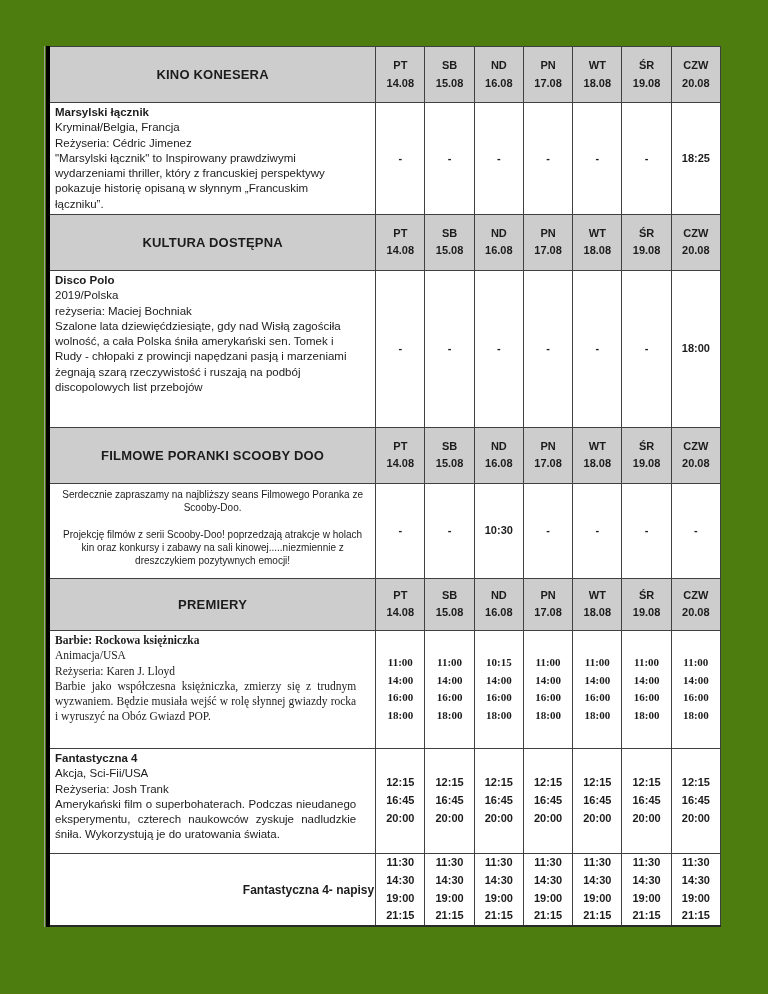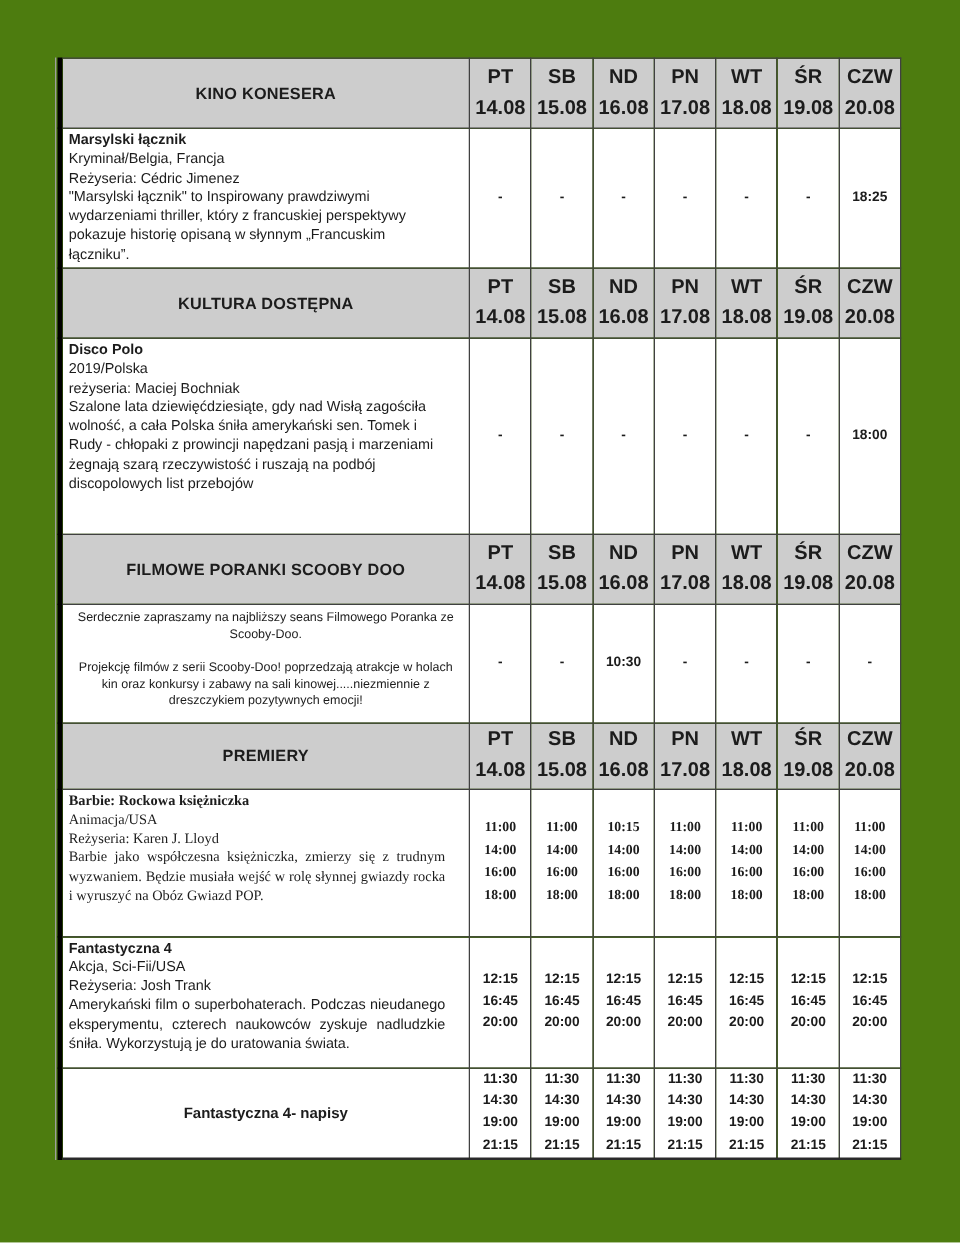--- a/index.html
+++ b/index.html
@@ -46,21 +46,21 @@
     background: #cdcdcd;
     text-align: center;
     vertical-align: middle;
     font-weight: bold;
   }
   .sec-title {
     font-size: 13px;
     letter-spacing: 0.2px;
   }
   .day-cell {
-    font-size: 16px;
+    font-size: 11px;
     line-height: 1.55;
   }
   
   td.desc-cell {
     vertical-align: top;
     padding: 2px 19px 2px 5px;
     font-size: 11.5px;
     line-height: 1.33;
     background: #ffffff;
   }
@@ -70,21 +70,21 @@
   td.center-text-cell {
     vertical-align: top;
     text-align: center;
     padding: 4px 8px;
     font-size: 10px;
     line-height: 1.33;
     white-space: pre-line;
     background: #ffffff;
   }
   td.napisy-cell {
-    text-align: center;
+    text-align: right;
     vertical-align: middle;
     font-weight: bold;
     font-size: 12px;
     background: #ffffff;
   }
   td.time-cell {
     text-align: center;
     vertical-align: middle;
     font-weight: bold;
     font-size: 11px;

